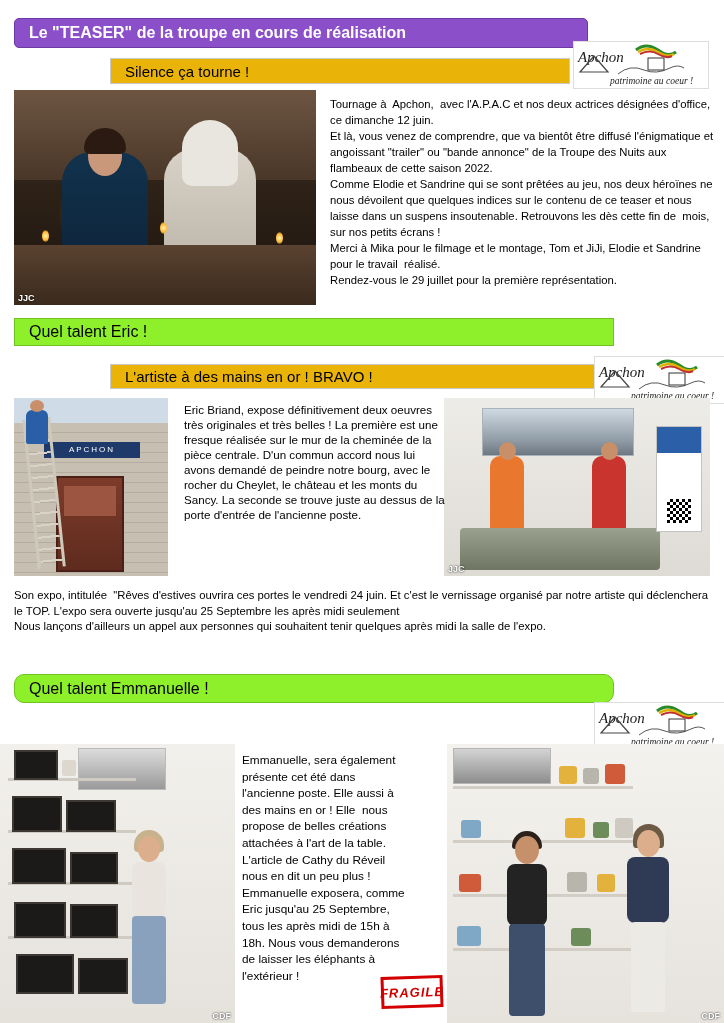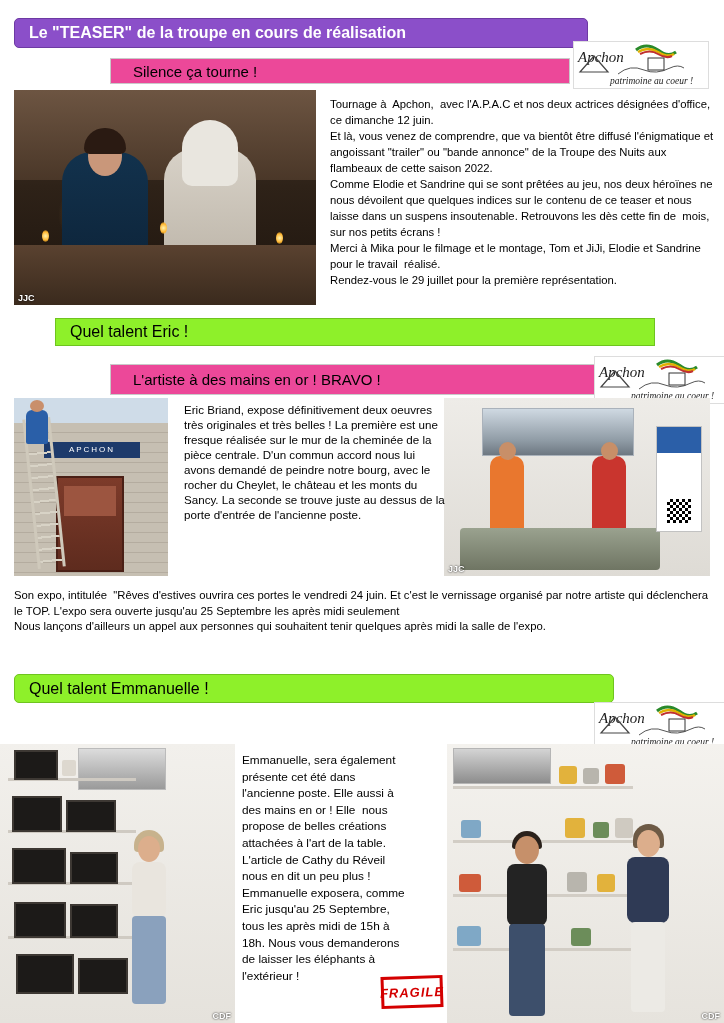--- a/index.html
+++ b/index.html
@@ -41,46 +41,45 @@
     font-size: 16px;
     font-weight: bold;
   }
   .banner-green1 {
     left: 14px; top: 318px;
     width: 600px; height: 28px;
     background: #8ef02a;
     border: 1px solid #6fc41f;
     color: #000000;
     font-size: 16px;
-    margin-left: 41px;
   }
   .banner-green2 {
     left: 14px; top: 674px;
     width: 600px; height: 29px;
     background: #8ef02a;
     border: 1px solid #6fc41f;
-    border-radius: 5px;
+    border-radius: 10px;
     color: #000000;
     font-size: 16px;
   }
 
   
   .subtitle {
     position: absolute;
     box-sizing: border-box;
-    background: #ec4899;
+    background: #eab308;
     border: 1px solid #c9c9c9;
     display: flex;
     align-items: center;
-    padding-left: 22px;
+    padding-left: 14px;
     font-size: 15px;
     color: #000;
   }
   .sub1 { left: 110px; top: 58px;  width: 460px; height: 26px; }
-  .sub2 { left: 110px; top: 364px; width: 500px; height: 31px; }
+  .sub2 { left: 110px; top: 364px; width: 500px; height: 25px; }
   .sub3 { left: 72px;  top: 714px; width: 530px; height: 27px; }
 
   
   .logo {
     position: absolute;
     width: 134px;
     height: 46px;
     background: #ffffff;
     border: 1px solid #dddddd;
     overflow: hidden;

